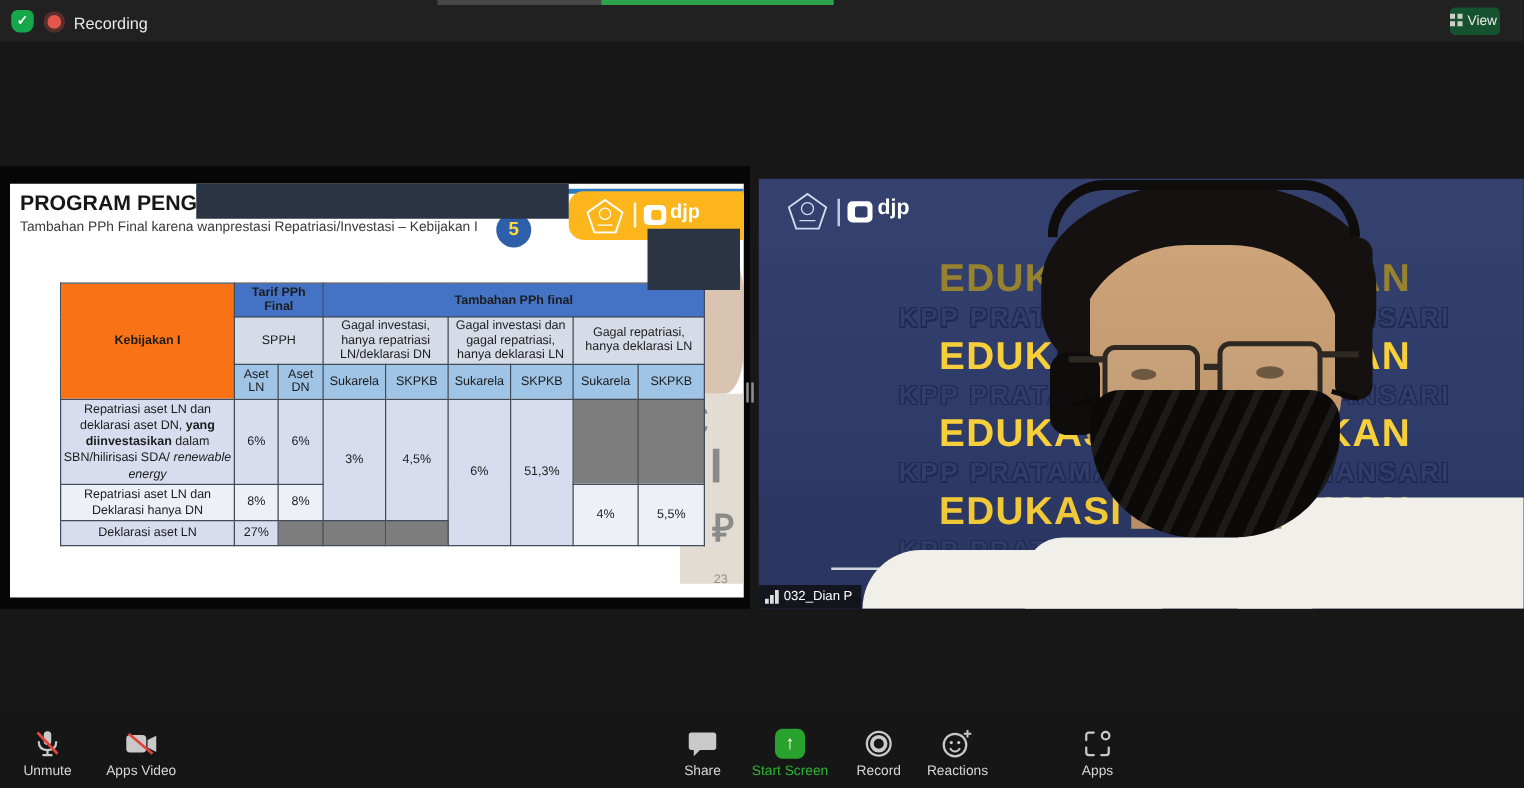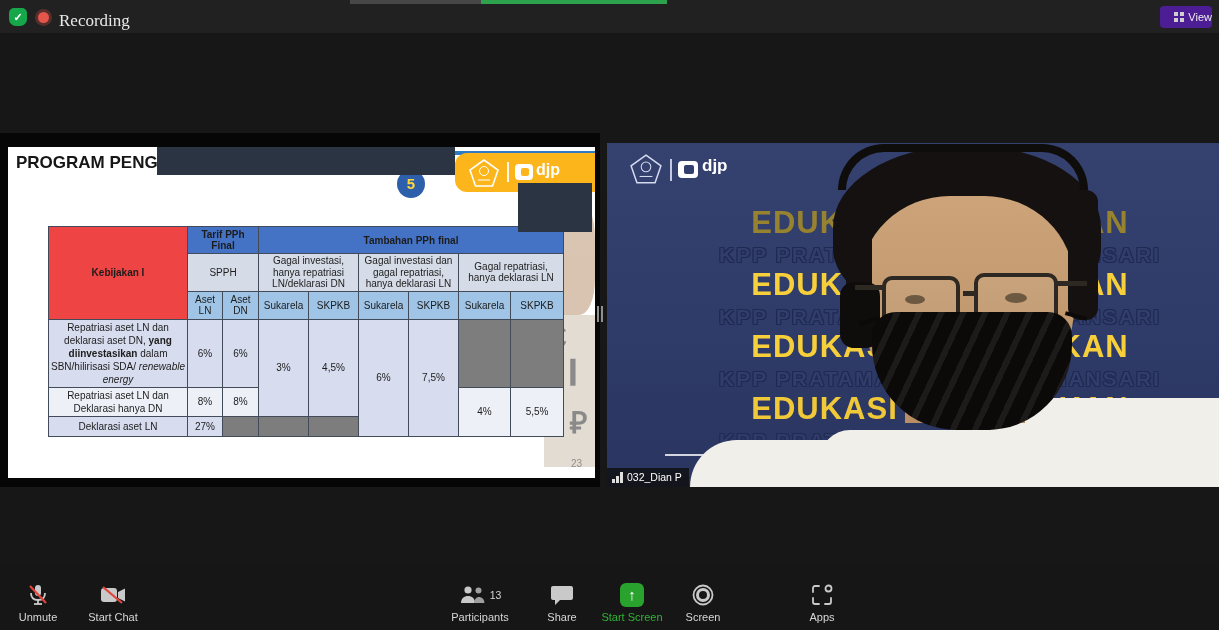--- a/index.html
+++ b/index.html
@@ -9,23 +9,23 @@
 
   
   .topbar { position:absolute; left:0; top:0; width:1219px; height:33px; background:#212121; }
   .strip { position:absolute; top:0; height:4px; }
   .strip.grey { left:350px; width:131px; background:#474747; }
   .strip.green { left:481px; width:186px; background:#2ca24c; }
   .shield { position:absolute; left:9px; top:8px; width:18px; height:18px; background:#17a74b;
     border-radius:5px 5px 7px 7px; color:#fff; font-size:11px; font-weight:bold; text-align:center; line-height:18px; }
   .recdot { position:absolute; left:38px; top:12px; width:11px; height:11px; border-radius:50%;
     background:#e4564b; box-shadow:0 0 0 3px rgba(228,86,75,.28); }
-  .reclabel { position:absolute; left:59px; top:11px; font-size:17px; color:#e8e8e8;font-family:Liberation Serif, serif; }
-  .viewbtn { position:absolute; left:1160px; top:6px; width:52px; height:22px; background:#4c1d95;
-    border-radius:4px; color:#ececec; font-size:11px; line-height:22px; text-align:right; }
+  .reclabel { position:absolute; left:59px; top:11px; font-size:13px; color:#e8e8e8; }
+  .viewbtn { position:absolute; left:1160px; top:6px; width:40px; height:22px; background:#14532d;
+    border-radius:4px; color:#ececec; font-size:11px; line-height:22px; text-align:left; }
   .viewbtn .grid { display:inline-block; width:10px; height:10px; margin-right:4px; vertical-align:-1px;
     background:
       linear-gradient(#cfcfcf,#cfcfcf) 0 0/4px 4px no-repeat,
       linear-gradient(#cfcfcf,#cfcfcf) 6px 0/4px 4px no-repeat,
       linear-gradient(#cfcfcf,#cfcfcf) 0 6px/4px 4px no-repeat,
       linear-gradient(#cfcfcf,#cfcfcf) 6px 6px/4px 4px no-repeat; }
 
   
   .share-window { position:absolute; left:0; top:133px; width:600px; height:354px; background:#060606; }
   .slide { position:absolute; left:8px; top:14px; width:587px; height:331px; background:#ffffff; overflow:hidden; }
@@ -47,21 +47,21 @@
   .bg-art { position:absolute; left:530px; top:50px; width:57px; height:270px; opacity:.75; }
   .hand { position:absolute; left:5px; top:0; width:52px; height:118px; background:#cdb199; border-radius:45% 35% 30% 40%; }
   .blocks { position:absolute; left:6px; top:118px; width:51px; height:152px; background:#d9d1c3; }
   .cur { position:absolute; color:#636363; font-weight:bold; }
   .pageno { position:absolute; left:563px; top:311px; font-size:10px; color:#8f8f8f; }
 
   
   table.t { position:absolute; left:40px; top:79px; border-collapse:collapse; table-layout:fixed; width:515px; }
   table.t td { border:1px solid #414b59; font-size:10px; color:#1c1c1c; text-align:center; vertical-align:middle; padding:1px; }
   td.hblue { background:#4472c4; color:#fff; font-weight:bold; font-size:10.5px; }
-  td.corner { background:#ef4444; color:#fff; font-weight:bold; font-size:11px; }
+  td.corner { background:#f97316; color:#fff; font-weight:bold; font-size:11px; }
   td.hlav { background:#d6dce7; font-size:10px; line-height:1.15; }
   td.hlbl { background:#9fc4e6; font-size:9.5px; line-height:1.1; }
   td.rlav { background:#d7dcee; }
   td.rlight { background:#eef0f8; }
   td.grey { background:#7d7d7d; }
   td.lbl { text-align:left; font-size:9.5px; line-height:1.3; padding:3px 4px; vertical-align:top; }
   td.vtop { vertical-align:top; padding-top:5px; }
   tr.rA td { height:27px; } tr.rB td { height:37px; } tr.rC td { height:28px; }
   tr.r1 td { height:65px; } tr.r2 td { height:27px; } tr.r3 td { height:20px; }
 
@@ -140,20 +140,21 @@
     <div class="reclabel">Recording</div>
     <div class="viewbtn"><span class="grid"></span><span>View</span></div>
   </div>
   <div class="strip grey"></div>
   <div class="strip green"></div>
 
   <div class="share-window">
     <div class="slide">
       <div class="slide-blueline"></div>
       <div class="slide-title">PROGRAM PENGUN</div>
+      <div class="slide-sub">Tambahan PPh Final karena wanprestasi Repatriasi/Investasi – Kebijakan I</div>
       <div class="badge5">5</div>
 
       <div class="banner">
         <svg class="pent" style="left:14px;top:6px" width="30" height="28" viewBox="0 0 30 28">
           <polygon points="15,1 29,11 23.5,27 6.5,27 1,11" fill="none" stroke="#ffffff" stroke-width="1.6"></polygon>
           <circle cx="15" cy="12" r="4.5" fill="none" stroke="#ffffff" stroke-width="1"></circle>
           <line x1="9" y1="21" x2="21" y2="21" stroke="#ffffff" stroke-width="1"></line>
         </svg>
         <div class="sep-v" style="left:52px;top:9px;height:20px"></div>
         <div class="djp-sq" style="left:60px;top:11px;width:18px;height:16px"></div>
@@ -204,21 +205,21 @@
           <td class="hlbl">Sukarela</td>
           <td class="hlbl">SKPKB</td>
         </tr>
         <tr class="r1">
           <td class="rlav lbl"><span>Repatriasi aset LN dan deklarasi aset DN, </span><b>yang diinvestasikan</b><span> dalam SBN/hilirisasi SDA/ </span><i>renewable energy</i></td>
           <td class="rlav vtop">6%</td>
           <td class="rlav vtop">6%</td>
           <td class="rlav vtop" rowspan="2">3%</td>
           <td class="rlav vtop" rowspan="2">4,5%</td>
           <td class="rlav vtop" rowspan="3">6%</td>
-          <td class="rlav vtop" rowspan="3">7,5%</td>
+          <td class="rlav vtop" rowspan="3">51,3%</td>
           <td class="grey"></td>
           <td class="grey"></td>
         </tr>
         <tr class="r2">
           <td class="rlight lbl">Repatriasi aset LN dan Deklarasi hanya DN</td>
           <td class="rlight vtop">8%</td>
           <td class="rlight vtop">8%</td>
           <td class="rlight vtop" rowspan="2">4%</td>
           <td class="rlight vtop" rowspan="2">5,5%</td>
         </tr>
@@ -309,35 +310,23 @@
     </div>
 
     <div class="tb" style="left:77px;width:72px">
       <div class="ic">
         <svg class="tico" width="28" height="22" viewBox="0 0 28 22">
           <rect x="2" y="4" width="16" height="14" rx="3" fill="#c9c9c9"></rect>
           <polygon points="19,8 26,4.5 26,17.5 19,14" fill="#c9c9c9"></polygon>
           <line x1="4" y1="3" x2="23" y2="19" stroke="#e0443a" stroke-width="2.2"></line>
         </svg>
       </div>
-      <div class="lbl2">Start Chat</div>
-    </div>
-
-    <div class="tb" style="left:434px;width:92px">
-      <div class="ic">
-        <svg class="tico" width="28" height="20" viewBox="0 0 28 20">
-          <circle cx="9" cy="5" r="3.6" fill="#c9c9c9"></circle>
-          <path d="M2 18c0-4.5 3.2-7 7-7s7 2.5 7 7z" fill="#c9c9c9"></path>
-          <circle cx="19.5" cy="5.5" r="3" fill="#9f9f9f"></circle>
-          <path d="M15 18c.4-4 2.8-6 4.8-6 2.8 0 5.6 2 5.6 6z" fill="#9f9f9f"></path>
-        </svg>
-        <span class="count">13</span>
-      </div>
-      <div class="lbl2">Participants</div>
-    </div>
+      <div class="lbl2">Apps Video</div>
+    </div>
+
 
     <div class="tb" style="left:532px;width:60px">
       <div class="ic">
         <svg class="tico" width="24" height="22" viewBox="0 0 24 22">
           <path d="M3 2h18c1.1 0 2 .9 2 2v10c0 1.1-.9 2-2 2H10l-5 5v-5H3c-1.1 0-2-.9-2-2V4c0-1.1.9-2 2-2z" fill="#c9c9c9"></path>
         </svg>
       </div>
       <div class="lbl2">Share</div>
     </div>
 
@@ -348,25 +337,38 @@
       <div class="lbl2 share-lbl">Start Screen</div>
     </div>
 
     <div class="tb" style="left:671px;width:64px">
       <div class="ic">
         <svg class="tico" width="24" height="24" viewBox="0 0 24 24">
           <circle cx="12" cy="12" r="9.5" fill="none" stroke="#c9c9c9" stroke-width="1.8"></circle>
           <circle cx="12" cy="12" r="5.5" fill="none" stroke="#c9c9c9" stroke-width="3"></circle>
         </svg>
       </div>
-      <div class="lbl2">Screen</div>
-    </div>
-
-
-    <div class="tb" style="left:796px;width:52px">
+      <div class="lbl2">Record</div>
+    </div>
+
+    <div class="tb" style="left:728px;width:76px">
+      <div class="ic">
+        <svg class="tico" width="26" height="24" viewBox="0 0 26 24">
+          <circle cx="11" cy="13" r="9" fill="none" stroke="#c9c9c9" stroke-width="1.8"></circle>
+          <circle cx="8" cy="11" r="1.3" fill="#c9c9c9"></circle>
+          <circle cx="14" cy="11" r="1.3" fill="#c9c9c9"></circle>
+          <path d="M7 15.5c1 1.8 2.4 2.7 4 2.7s3-.9 4-2.7" fill="none" stroke="#c9c9c9" stroke-width="1.6"></path>
+          <line x1="21" y1="1" x2="21" y2="7" stroke="#c9c9c9" stroke-width="1.6"></line>
+          <line x1="18" y1="4" x2="24" y2="4" stroke="#c9c9c9" stroke-width="1.6"></line>
+        </svg>
+      </div>
+      <div class="lbl2">Reactions</div>
+    </div>
+
+    <div class="tb" style="left:852px;width:52px">
       <div class="ic">
         <svg class="tico" width="24" height="24" viewBox="0 0 24 24">
           <path d="M9 3H5c-1.1 0-2 .9-2 2v4" fill="none" stroke="#c9c9c9" stroke-width="1.8" stroke-linecap="round"></path>
           <path d="M3 15v4c0 1.1.9 2 2 2h4" fill="none" stroke="#c9c9c9" stroke-width="1.8" stroke-linecap="round"></path>
           <path d="M15 21h4c1.1 0 2-.9 2-2v-4" fill="none" stroke="#c9c9c9" stroke-width="1.8" stroke-linecap="round"></path>
           <circle cx="18.5" cy="5.5" r="3" fill="none" stroke="#c9c9c9" stroke-width="1.8"></circle>
         </svg>
       </div>
       <div class="lbl2">Apps</div>
     </div>

